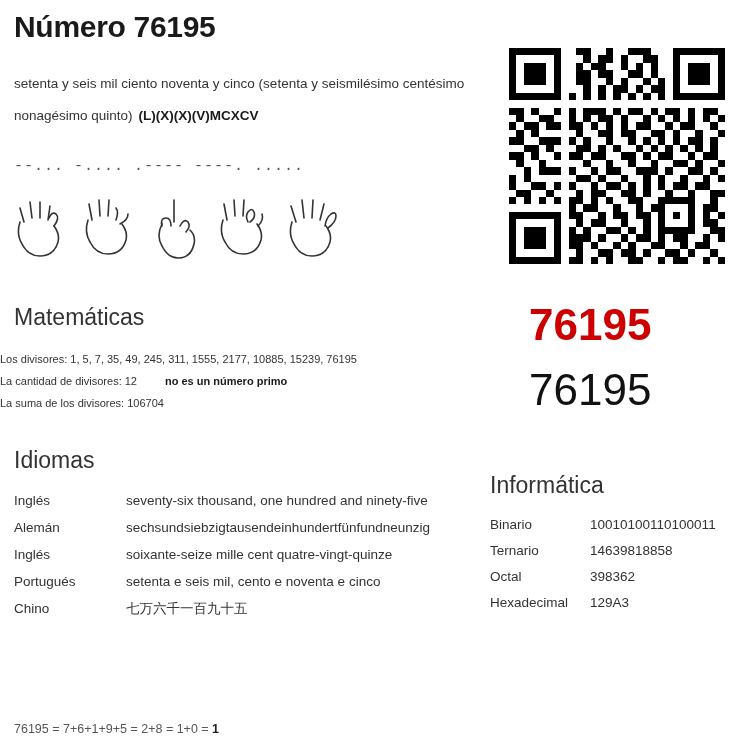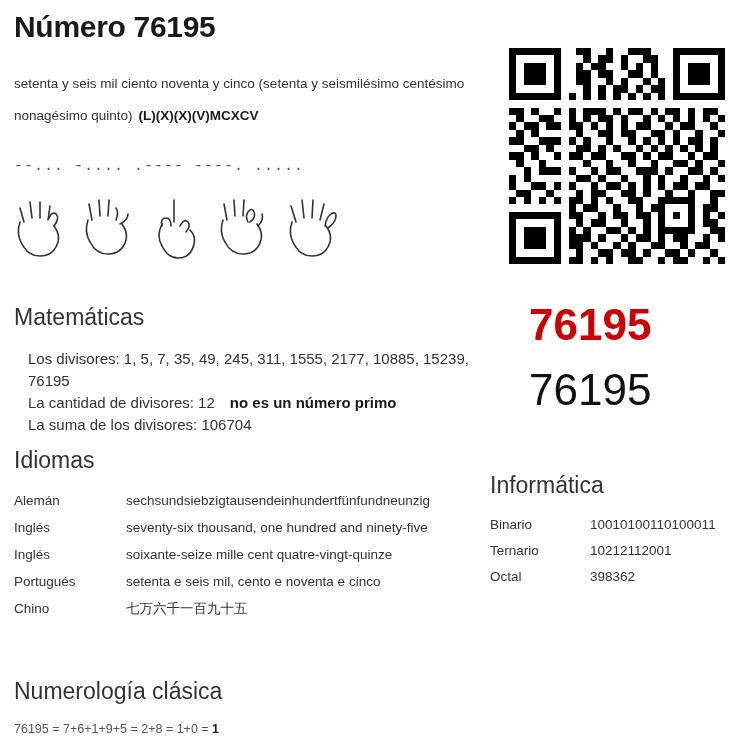--- a/index.html
+++ b/index.html
@@ -98,32 +98,32 @@
     color: #333333;
     font-weight: normal;
   }
   #math-heading {
     position: absolute;
     left: 14px;
     top: 304px;
   }
   .math-block {
     position: absolute;
-    left: 28px;
+    left: 0;
     top: 348px;
     width: 455px;
-    font-size: 15px;
+    font-size: 11px;
     line-height: 22px;
     color: #333333;
   }
   .math-line { white-space: normal; }
   .math-line .bold {
     font-weight: bold;
     color: #1a1a1a;
-    margin-left: 15px;
+    margin-left: 28px;
   }
   #idiomas-heading {
     position: absolute;
     left: 14px;
     top: 447px;
   }
   .lang-table {
     position: absolute;
     left: 14px;
     top: 487px;
@@ -503,26 +503,26 @@
     <div class="math-line">
       <span>La cantidad de divisores: 12</span><span class="bold">no es un número primo</span>
     </div>
     <div class="math-line">La suma de los divisores: 106704</div>
   </div>
 
   <div class="sec-title" id="idiomas-heading">Idiomas</div>
   <table class="lang-table">
     <tbody>
       <tr>
+        <td class="lang-name">Inglés</td>
+        <td class="lang-value">seventy-six thousand, one hundred and ninety-five</td>
+      </tr>
+      <tr>
         <td class="lang-name">Alemán</td>
         <td class="lang-value">sechsundsiebzigtausendeinhundertfünfundneunzig</td>
-      </tr>
-      <tr>
-        <td class="lang-name">Inglés</td>
-        <td class="lang-value">seventy-six thousand, one hundred and ninety-five</td>
       </tr>
       <tr>
         <td class="lang-name">Inglés</td>
         <td class="lang-value">soixante-seize mille cent quatre-vingt-quinze</td>
       </tr>
       <tr>
         <td class="lang-name">Portugués</td>
         <td class="lang-value">setenta e seis mil, cento e noventa e cinco</td>
       </tr>
       <tr>
@@ -534,27 +534,30 @@
 
   <div class="sec-title" id="informatica-heading">Informática</div>
   <table class="info-table">
     <tbody>
       <tr>
         <td class="info-name">Binario</td>
         <td class="info-value">10010100110100011</td>
       </tr>
       <tr>
         <td class="info-name">Ternario</td>
-        <td class="info-value">10212112001</td>
+        <td class="info-value">14639818858</td>
       </tr>
       <tr>
         <td class="info-name">Octal</td>
         <td class="info-value">398362</td>
       </tr>
+      <tr>
+        <td class="info-name">Hexadecimal</td>
+        <td class="info-value">129A3</td>
+      </tr>
     </tbody>
   </table>
 
-  <div class="sec-title" id="numerologia-heading">Numerología clásica</div>
   <div class="numerology-line">
     <span>76195 = 7+6+1+9+5 = 2+8 = 1+0 = </span><span class="final">1</span>
   </div>
 
 </div>
 
 </body></html>

